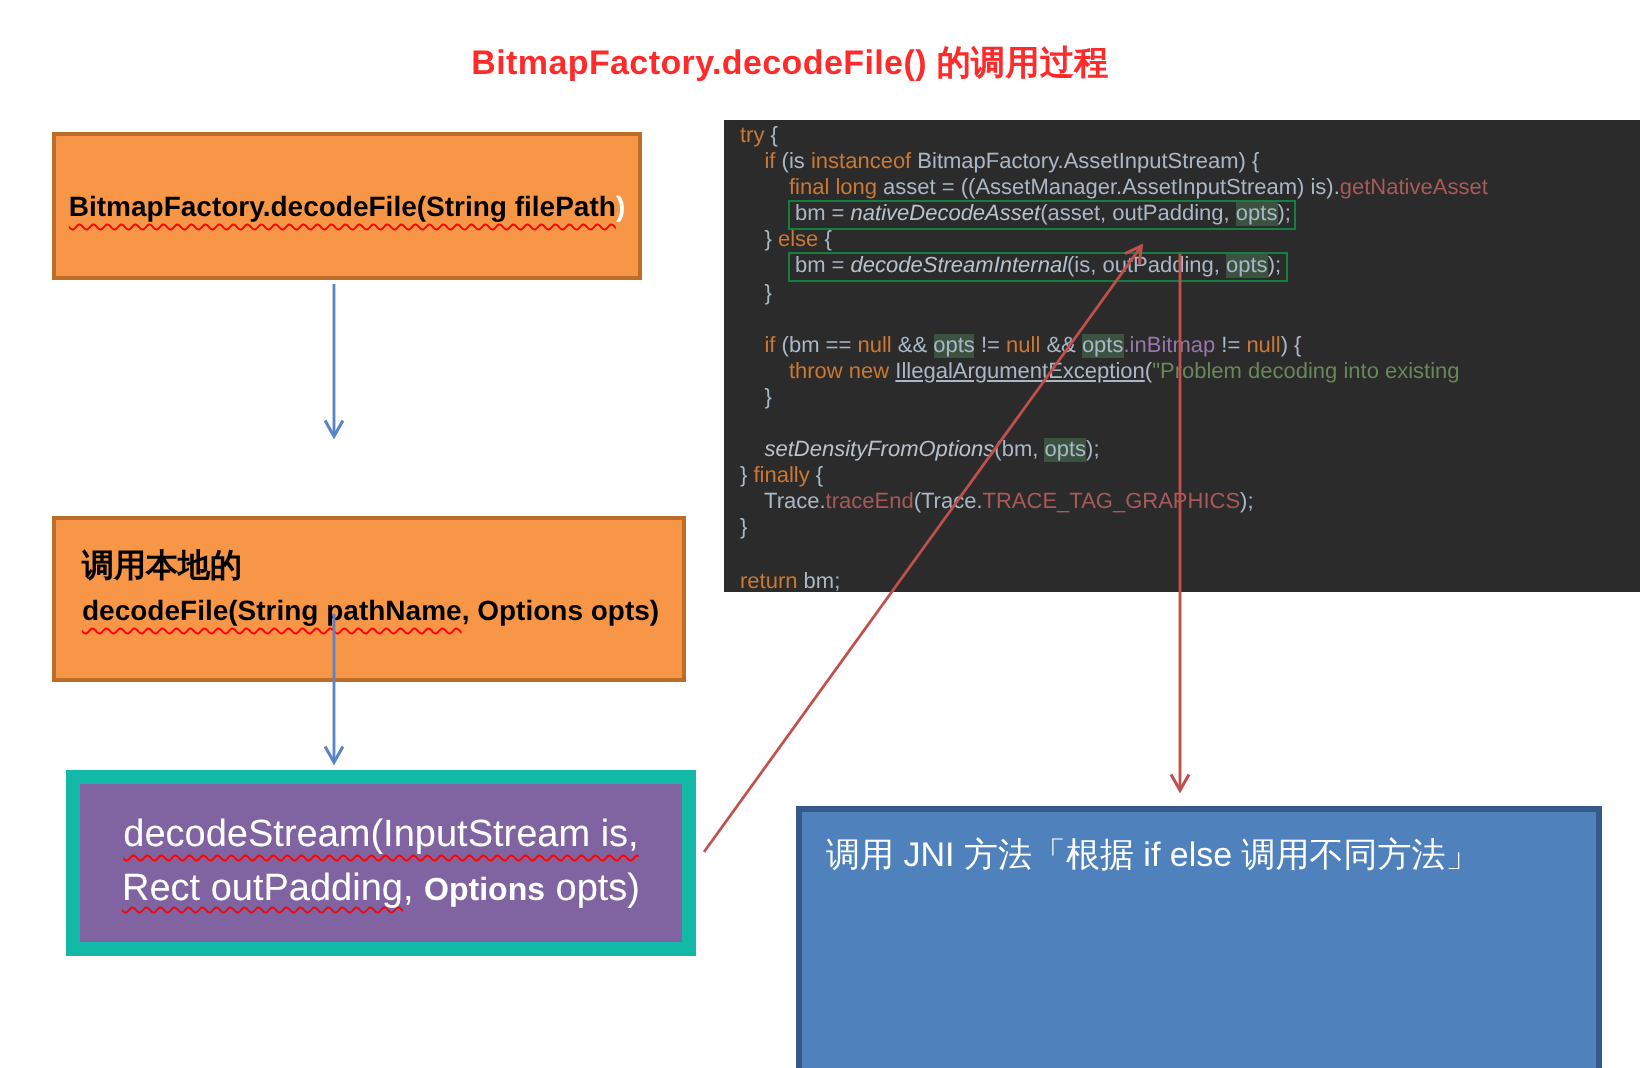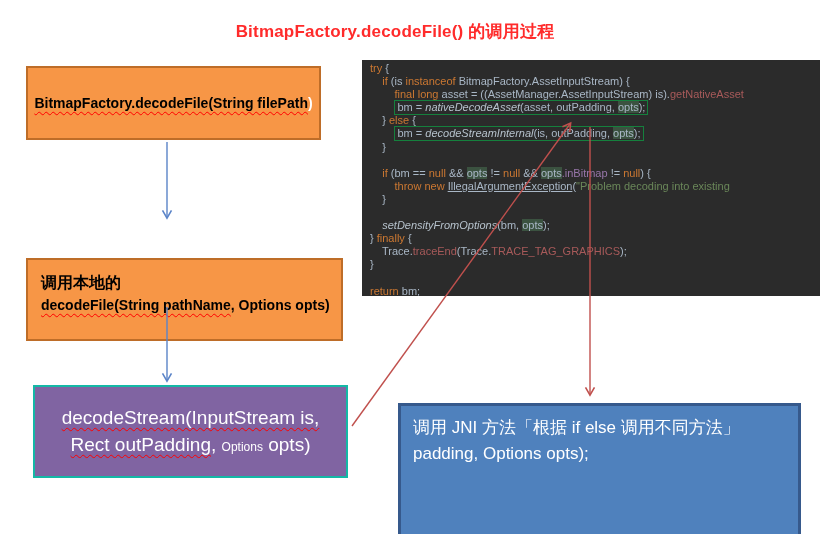--- a/index.html
+++ b/index.html
@@ -12,24 +12,24 @@
 
   .box { position:absolute; }
   .box-orange { background:#F79646; border:2px solid #BE6D28; color:#000; }
   #box1 { left:26px; top:66px; width:295px; height:74px; display:flex; align-items:center; justify-content:center;
           font-size:14px; font-weight:bold; white-space:nowrap; }
   #box1 .suffix-white { color:#ffffff; }
   #box2 { left:26px; top:222px; width:317px; height:83px; padding:13px 0 0 13px;margin-top:36px; }
   #box2 .b2l1 { font-size:16px; font-weight:bold; margin-bottom:3px; }
   #box2 .b2l2 { font-size:14px; font-weight:bold; white-space:nowrap; }
 
-  .box-purple { background:#8064A2; border:2px solid #14b8a6; color:#fff; }
+  .box-purple { background:#8064A2; border:7px solid #14b8a6; color:#fff; }
   #box3 { left:33px; top:385px; width:315px; height:93px; display:flex; align-items:center; justify-content:center;
           text-align:center; font-size:19px; line-height:1.38; }
-  #box3 .small { font-size:12px; }
+  #box3 .small { font-size:16px;font-weight:bold; }
 
   .box-blue { background:#4F81BD; border:3px solid #36598C; color:#fff; }
   #box4 { left:398px; top:403px; width:403px; height:134px; padding:9px 12px; font-size:17px; line-height:1.5;
           white-space:nowrap; overflow:hidden; }
 
   .wavy { text-decoration-line:underline; text-decoration-style:wavy; text-decoration-color:#FF0000;
           text-decoration-thickness:1px; text-underline-offset:3px; text-decoration-skip-ink:none; }
 
   .code-panel { position:absolute; left:362px; top:60px; width:458px; height:236px; background:#2B2B2B;
                 padding:2px 0 0 8px; overflow:hidden; }
@@ -86,21 +86,20 @@
 
   <div class="box box-purple" id="box3">
     <div>
       <div><span class="wavy">decodeStream(InputStream is,</span></div>
       <div><span class="wavy">Rect outPadding</span><span>, </span><span class="small">Options</span><span> opts)</span></div>
     </div>
   </div>
 
   <div class="box box-blue" id="box4">
     <div>调用 JNI 方法「根据 if else 调用不同方法」</div>
-    <div>padding, Options opts);</div>
   </div>
 
   <svg class="arrows" width="824" height="534" viewBox="0 0 824 534">
     <defs>
       <marker id="arrB" viewBox="0 0 10 10" refX="7" refY="5" markerWidth="8" markerHeight="8" orient="auto">
         <path d="M1,1 L8,5 L1,9" fill="none" stroke="#5B84C8" stroke-width="1.4"></path>
       </marker>
       <marker id="arrR" viewBox="0 0 10 10" refX="7" refY="5" markerWidth="8" markerHeight="8" orient="auto">
         <path d="M1,1 L8,5 L1,9" fill="none" stroke="#C0504D" stroke-width="1.4"></path>
       </marker>

